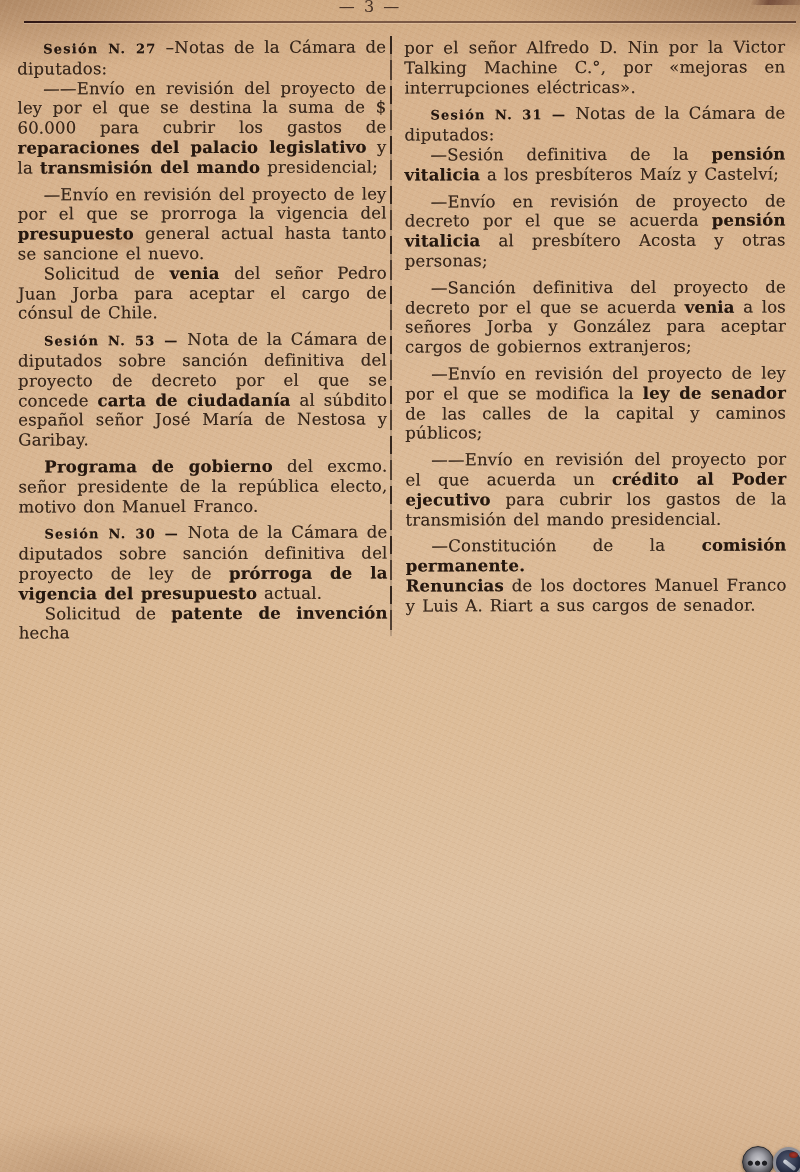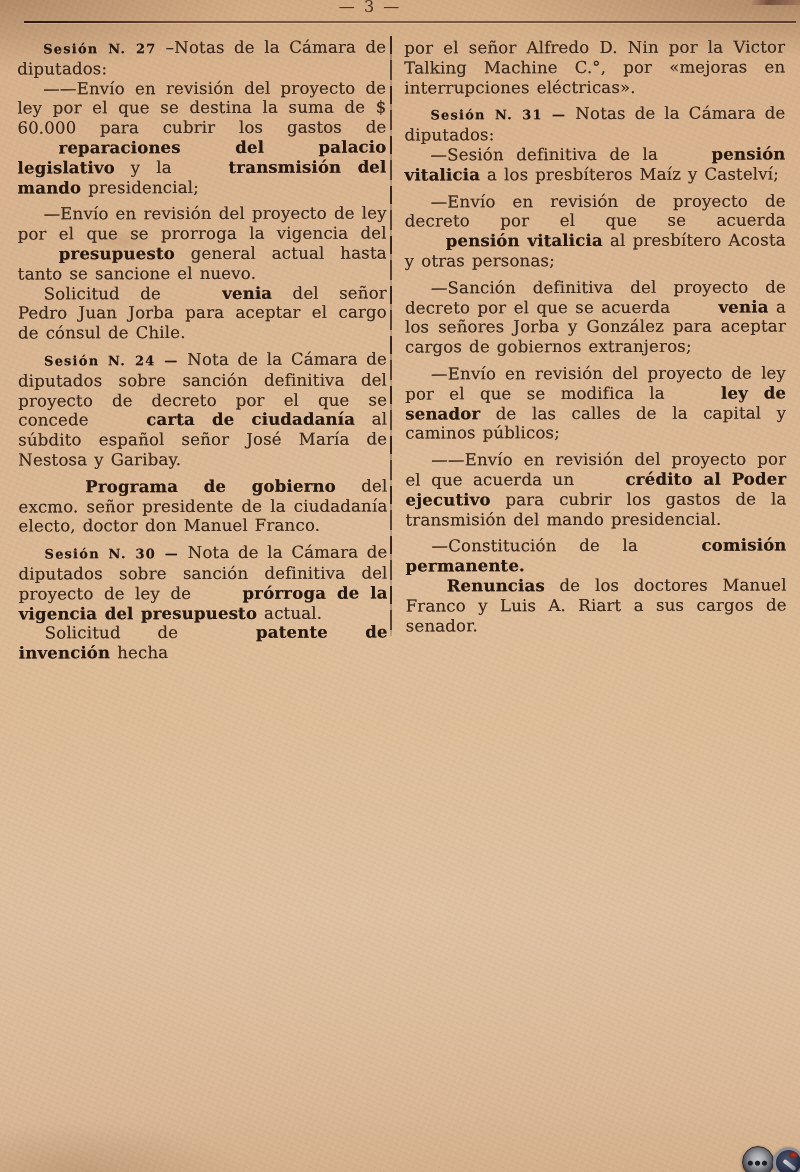--- a/index.html
+++ b/index.html
@@ -47,21 +47,21 @@
   .col-right{left:405px;width:381px;}
   .para{
     margin:0;text-align:justify;text-indent:26px;
     font-size:16.5px;line-height:19.8px;color:#36261b;
     word-spacing:1.5px;letter-spacing:0.2px;
     text-shadow:0 0 0.5px rgba(58,38,24,0.55);
   }
   .para.gap{margin-top:7px;}
   .para.flush{text-indent:0;}
   .run-h{font-weight:bold;font-size:13px;letter-spacing:1.2px;color:#241710;}
-  .run-b{font-weight:bold;color:#26180f;margin-left:41px;}
+  .run-b{font-weight:bold;color:#26180f;}
   .badge{position:absolute;border-radius:50%;box-shadow:0 1px 3px rgba(40,25,15,0.5);}
   .badge-1{
     left:742px;top:1146px;width:30px;height:30px;
     background:radial-gradient(circle at 50% 42%, #c6c6cb 0%, #a4a4ab 28%, #77777e 48%, #47474d 68%, #28282d 100%);
     border:1px solid #2b2b30;
     display:flex;align-items:center;justify-content:center;
   }
   .badge-dots{
     font-family:"DejaVu Sans",sans-serif;font-size:7px;letter-spacing:1px;color:#1d1d22;
     text-shadow:0 0 1px rgba(255,255,255,0.4);margin-top:1px;
@@ -92,22 +92,22 @@
 
 <div class="page-number">— 3 —</div>
 <div class="top-rule"></div>
 <div class="col-divider"></div>
 
 <div class="col col-left" id="col-left">
     <p class="para"><span class="run-h">Sesión N. 27</span><span class="run"> –Notas de la Cámara de diputados:</span></p>
     <p class="para"><span class="run">——Envío en revisión del proyecto de ley por el que se destina la suma de $ 60.000 para cubrir los gastos de </span><span class="run-b">reparaciones del palacio legislativo</span><span class="run"> y la </span><span class="run-b">transmisión del mando</span><span class="run"> presidencial;</span></p>
     <p class="para gap"><span class="run">—Envío en revisión del proyecto de ley por el que se prorroga la vigencia del </span><span class="run-b">presupuesto</span><span class="run"> general actual hasta tanto se sancione el nuevo.</span></p>
     <p class="para"><span class="run">Solicitud de </span><span class="run-b">venia</span><span class="run"> del señor Pedro Juan Jorba para aceptar el cargo de cónsul de Chile.</span></p>
-    <p class="para gap"><span class="run-h">Sesión N. 24 — </span><span class="run">Nota de la Cámara de diputados sobre sanción definitiva del proyecto de decreto por el que se concede </span><span class="run-b">carta de ciudadanía</span><span class="run"> al súbdito español señor José María de Nestosa y Garibay.</span></p>
-    <p class="para gap"><span class="run-b">Programa de gobierno</span><span class="run"> del excmo. señor presidente de la ciudadanía electo, doctor don Manuel Franco.</span></p>
+    <p class="para gap"><span class="run-h">Sesión N. 53 — </span><span class="run">Nota de la Cámara de diputados sobre sanción definitiva del proyecto de decreto por el que se concede </span><span class="run-b">carta de ciudadanía</span><span class="run"> al súbdito español señor José María de Nestosa y Garibay.</span></p>
+    <p class="para gap"><span class="run-b">Programa de gobierno</span><span class="run"> del excmo. señor presidente de la república electo, motivo don Manuel Franco.</span></p>
     <p class="para gap"><span class="run-h">Sesión N. 30 — </span><span class="run">Nota de la Cámara de diputados sobre sanción definitiva del proyecto de ley de </span><span class="run-b">prórroga de la vigencia del presupuesto</span><span class="run"> actual.</span></p>
     <p class="para"><span class="run">Solicitud de </span><span class="run-b">patente de invención</span><span class="run"> hecha</span></p>
   </div>
 <div class="col col-right" id="col-right">
     <p class="para flush"><span class="run">por el señor Alfredo D. Nin por la Victor Talking Machine C.°, por «mejoras en interrupciones eléctricas».</span></p>
     <p class="para gap"><span class="run-h">Sesión N. 31 — </span><span class="run">Notas de la Cámara de diputados:</span></p>
     <p class="para"><span class="run">—Sesión definitiva de la </span><span class="run-b">pensión vitalicia</span><span class="run"> a los presbíteros Maíz y Castelví;</span></p>
     <p class="para gap"><span class="run">—Envío en revisión de proyecto de decreto por el que se acuerda </span><span class="run-b">pensión vitalicia</span><span class="run"> al presbítero Acosta y otras personas;</span></p>
     <p class="para gap"><span class="run">—Sanción definitiva del proyecto de decreto por el que se acuerda </span><span class="run-b">venia</span><span class="run"> a los señores Jorba y González para aceptar cargos de gobiernos extranjeros;</span></p>
     <p class="para gap"><span class="run">—Envío en revisión del proyecto de ley por el que se modifica la </span><span class="run-b">ley de senador</span><span class="run"> de las calles de la capital y caminos públicos;</span></p>

